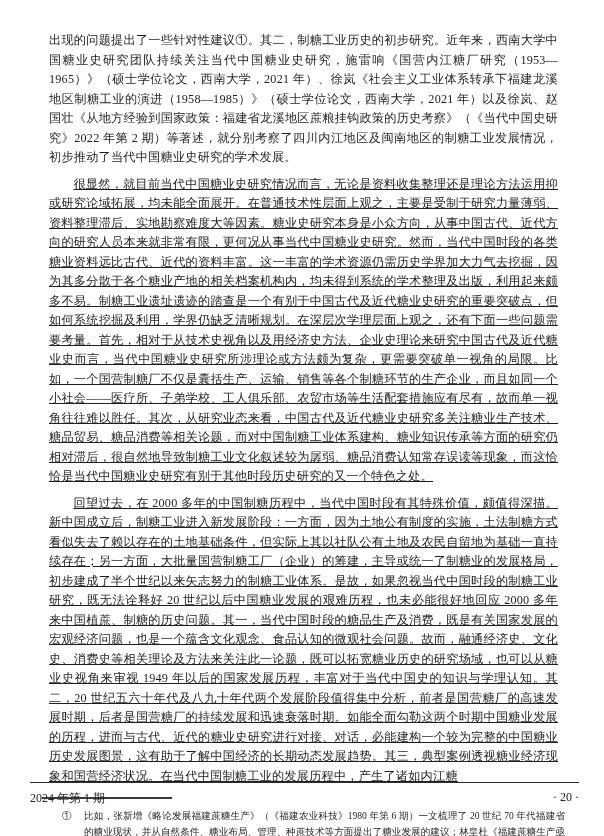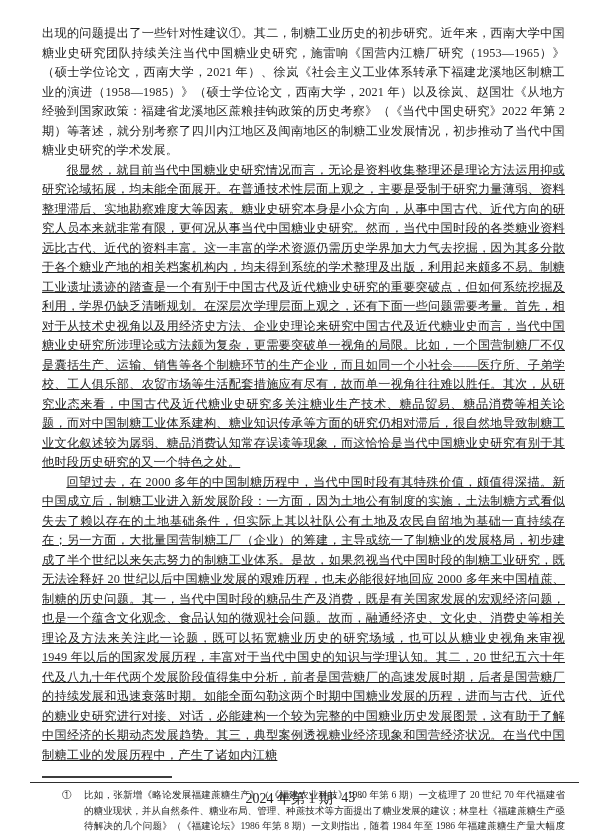--- a/index.html
+++ b/index.html
@@ -17,21 +17,21 @@
     font-family: "Liberation Serif", "DejaVu Serif", serif;
     overflow: hidden;
   }
   .content {
     position: absolute;
     top: 24px;
     left: 42px;
     right: 39px;
   }
   .body-text p {
-    margin: 0;
+    margin: 7px;
     font-size: 12.2px;
     line-height: 19.5px;
     text-align: justify;
     text-justify: inter-ideograph;
     letter-spacing: 0.2px;
   }
   .body-text p.indent {
     text-indent: 2em;
     text-decoration: underline;
   }
@@ -57,22 +57,22 @@
     text-justify: inter-ideograph;
   }
   .footer {
     position: absolute;
     left: 30px;
     right: 25px;
     top: 782px;
     border-top: 1.5px solid #2e2e2e;
     padding-top: 7px;
     display: flex;
-    justify-content: center;
-    font-size: 14px;
+    justify-content: space-between;
+    font-size: 12px;
     color: #222222;
   }
 </style>
 </head>
 <body>
 
 <div class="page">
   <div class="content">
 
     <div class="body-text">
@@ -85,15 +85,15 @@
 
     <div class="footnote">
       <span class="marker">①</span>
       <span class="fn-text">比如，张新增《略论发展福建蔗糖生产》（《福建农业科技》1980 年第 6 期）一文梳理了 20 世纪 70 年代福建省的糖业现状，并从自然条件、糖业布局、管理、种蔗技术等方面提出了糖业发展的建议；林皇杜《福建蔗糖生产亟待解决的几个问题》（《福建论坛》1986 年第 8 期）一文则指出，随着 1984 年至 1986 年福建蔗糖生产量大幅度上升，农副产品价格、生产责任制及各方利益等在制糖过程中出现矛盾，并针对这些问题提出了可采取的措施；陈光英《发展福建蔗糖生产探讨》（《福建轻纺信息》1996 年第 1 期）一文集中分析了蔗粮矛盾问题，有针对性地按社会主义市场经济原则提出了应对办法，强调了正确处理蔗粮关系有助于恢复和发展福建糖业生产的观点；邱锡维《我省发展进口原糖加工初探》（《福建论坛》1989 年第 6 期）一文针对 20 世纪 80 年代福建糖业因蔗糖原料减产造成糖量下跌的情况，提出利用进口原糖来制糖，以此推动漳州糖业经济及相关工业的发展；等等。</span>
     </div>
 
   </div>
 
   <div class="footer">
     <span>2024 年第 1 期</span>
-    <span>· 43 ·</span>
+    <span>· 20 ·</span>
   </div>
 </div>
 
 </body></html>

